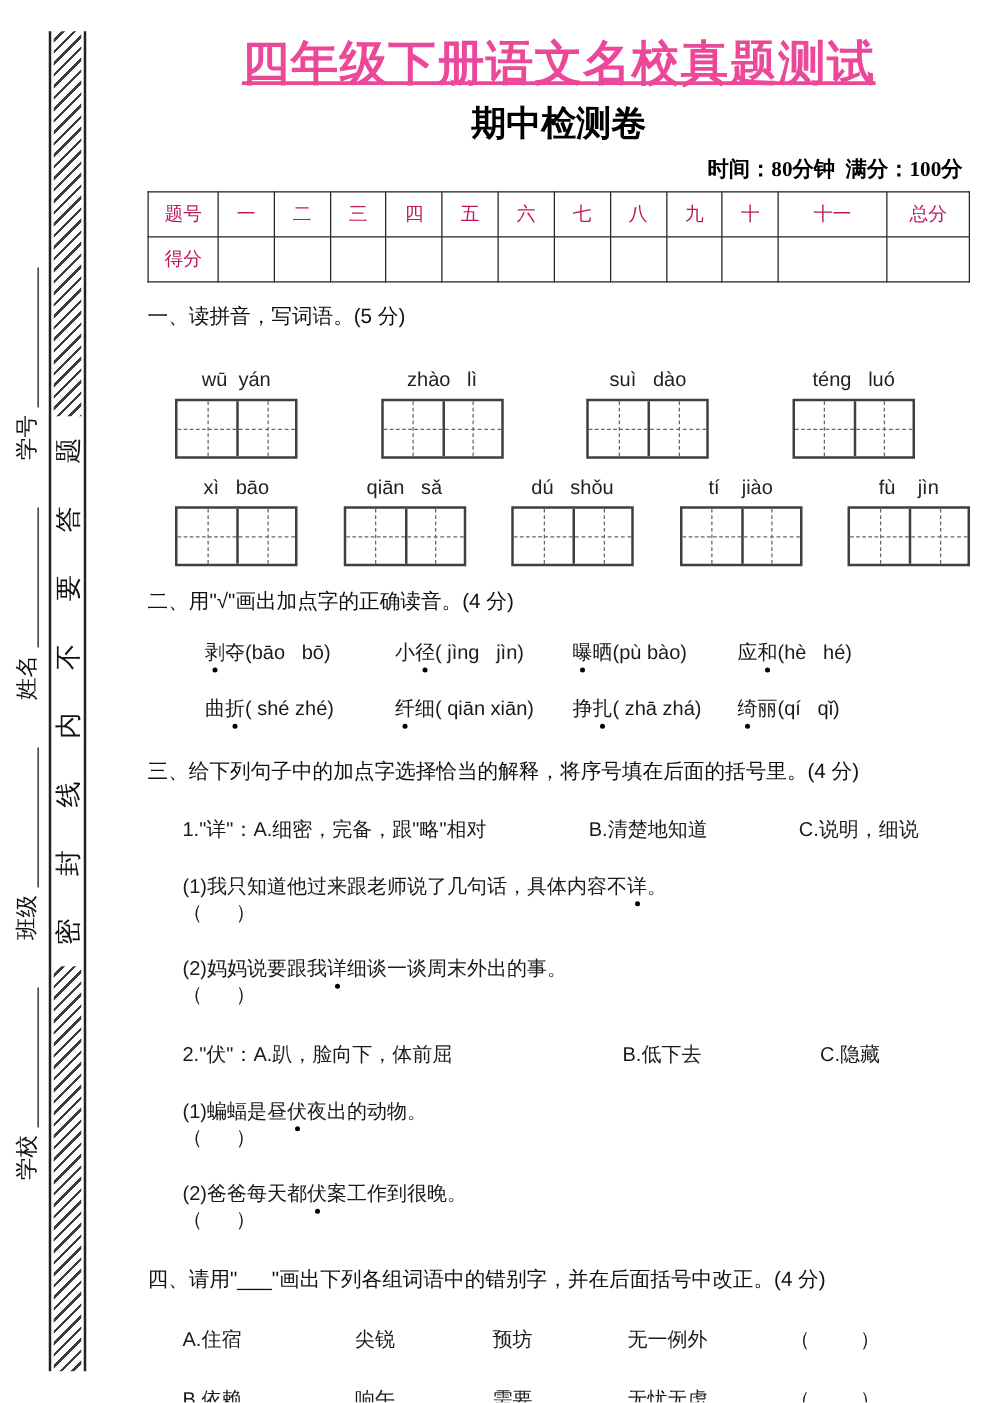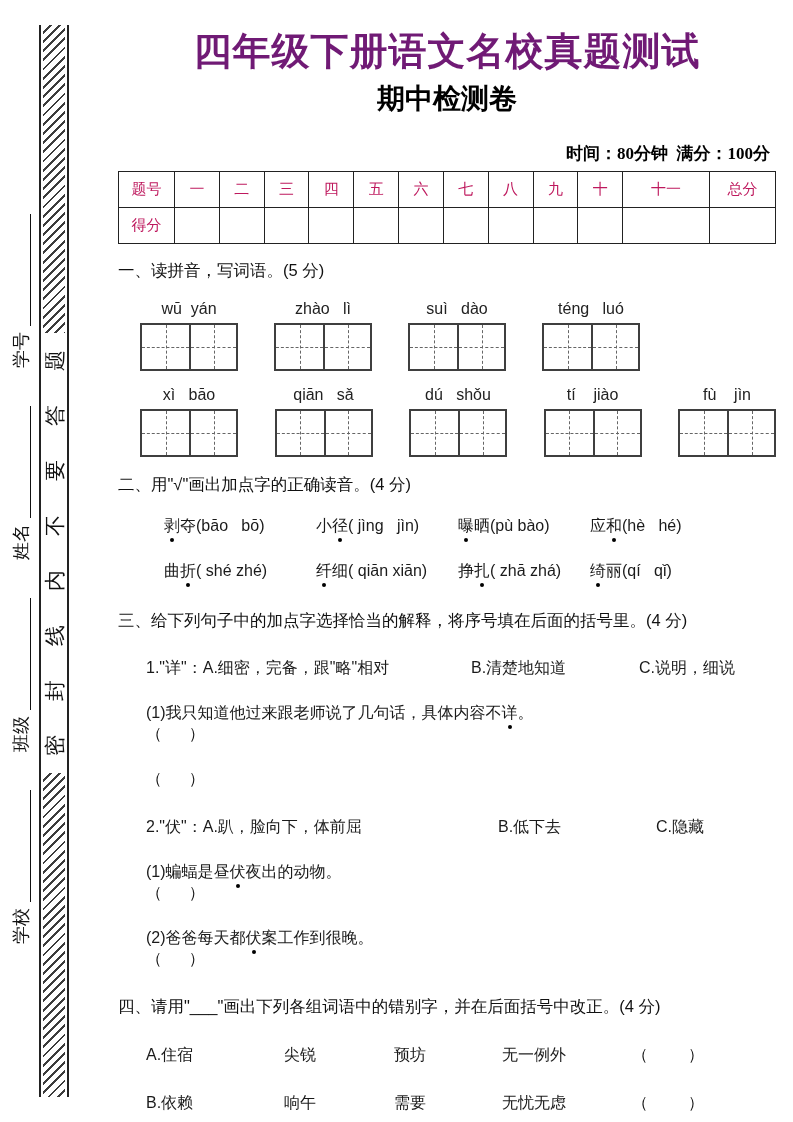--- a/index.html
+++ b/index.html
@@ -24,36 +24,36 @@
   .hatch { width:22px;
     background:repeating-linear-gradient(135deg, rgba(0,0,0,0) 0 4.5px, #3c3c3c 4.5px 6.5px); }
   .hatch.top { height:308px; }
   .hatch.bot { flex:1; }
   .seal-char { height:55px; width:26px; display:flex; align-items:center; justify-content:center;
     transform:rotate(-90deg); font-size:21px; font-family:"Liberation Serif","DejaVu Serif",serif; color:#111; }
 
   
   .content { position:absolute; left:118px; top:0; width:658px; }
   .title { margin-top:30px; text-align:center; font-family:"Liberation Serif","DejaVu Serif",serif;
-    font-weight:bold; font-size:38px; line-height:1.15; letter-spacing:1px; color:#701a75; }
+    font-weight:bold; font-size:38px; line-height:1.15; letter-spacing:1px; color:#ec4899;text-decoration:underline; }
   .subtitle { margin-top:6px; text-align:center; font-family:"Liberation Serif","DejaVu Serif",serif;
     font-weight:bold; font-size:28px; color:#000; }
-  .meta { margin-top:24px; text-align:right; padding-right:6px; font-family:"Liberation Serif","DejaVu Serif",serif;
+  .meta { margin-top:6px; text-align:right; padding-right:6px; font-family:"Liberation Serif","DejaVu Serif",serif;
     font-weight:bold; font-size:17px; white-space:pre; color:#000; }
 
   table.score { margin-top:6px; width:100%; border-collapse:collapse; }
   table.score td { border:1.6px solid #222; height:36px; text-align:center; font-size:15px; color:#be185d; }
   table.score td:first-child { width:56px; }
   table.score td:last-child { width:66px;text-align:center; }
 
   .q-title { font-size:16.5px; color:#111; }
   .q1-title { margin-top:16px; }
 
   .prow { display:flex; justify-content:space-between; margin-left:22px; }
-  .prow.r1 { width:500px; margin-top:18px; }
+  .prow.r1 { width:592px; margin-top:32px; }
   .prow.r2 { width:636px; margin-top:15px; }
   .punit { display:flex; flex-direction:column; align-items:center; }
   .plabel { font-size:16px; white-space:pre; margin-bottom:5px; color:#222; }
   .pgrid { display:flex; border:2px solid #3f3f3f; }
   .pcell { width:47px; height:44px; position:relative; }
   .pcell + .pcell { border-left:2px solid #3f3f3f; }
   .pcell::before { content:''; position:absolute; left:50%; top:0; bottom:0; border-left:1.6px dashed #666; }
   .pcell::after  { content:''; position:absolute; top:50%; left:0; right:0; border-top:1.6px dashed #666; }
 
   .q2-title { margin-top:17px; }
@@ -240,20 +240,21 @@
     <div class="q3-head h1">
       <span class="ha">1."详"：A.细密，完备，跟"略"相对</span>
       <span class="hb">B.清楚地知道</span>
       <span class="hc">C.说明，细说</span>
     </div>
     <div class="q3-s g1">
       <span class="stext"><span>(1)我只知道他过来跟老师说了几句话，具体内容不</span><span class="du">详</span><span>。</span></span>
       <span class="bracket">（      ）</span>
     </div>
     <div class="q3-s g1">
+      <span class="stext"><span>(2)妈妈说要跟我</span><span class="du">详</span><span>细谈一谈周末外出的事。</span></span>
       <span class="bracket">（      ）</span>
     </div>
     <div class="q3-head h2">
       <span class="ha">2."伏"：A.趴，脸向下，体前屈</span>
       <span class="hb">B.低下去</span>
       <span class="hc">C.隐藏</span>
     </div>
     <div class="q3-s g2">
       <span class="stext"><span>(1)蝙蝠是昼</span><span class="du">伏</span><span>夜出的动物。</span></span>
       <span class="bracket">（      ）</span>

